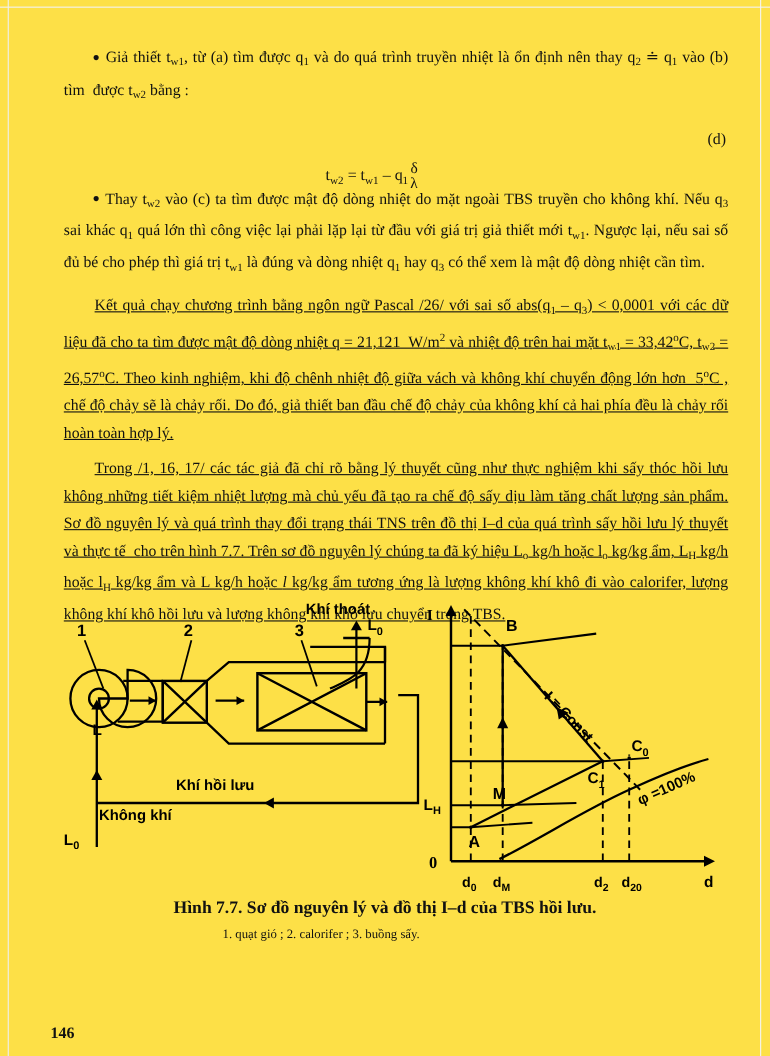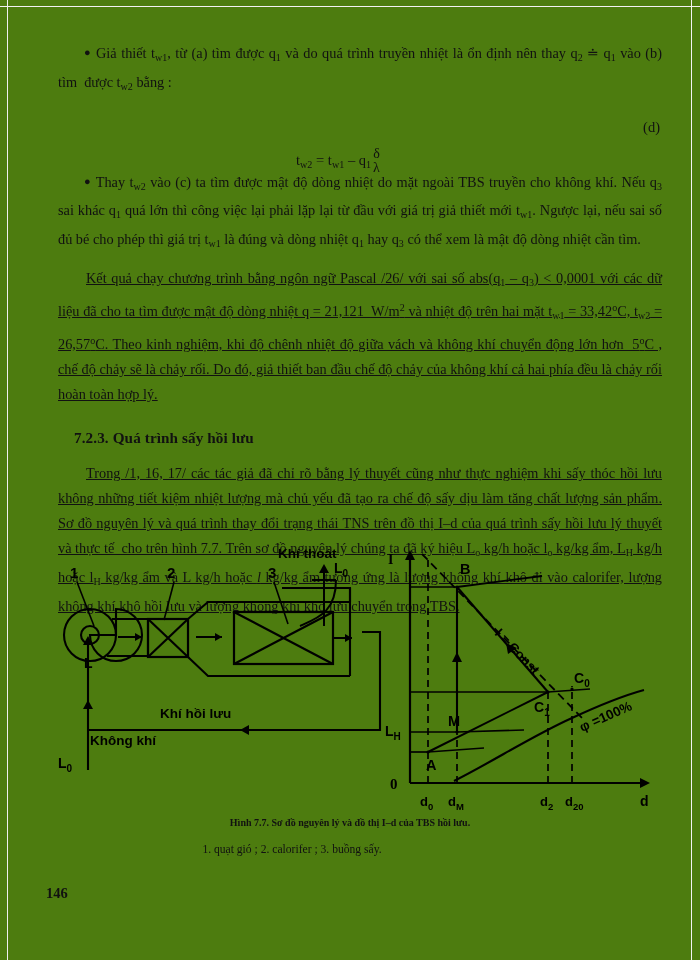--- a/index.html
+++ b/index.html
@@ -14,21 +14,21 @@
     font-family: "Liberation Serif", "DejaVu Serif", serif;
     color: #111111;
     overflow: hidden;
   }
 
   .page {
     position: absolute;
     left: 0; top: 0;
     width: 700px;
     height: 960px;
-    background: #4d7c0f;
+    background: #fde047;
   }
 
   
   .frame-left {
     position: absolute;
     left: 7px; top: 0px;
     width: 1px; height: 960px;
     background: #efefef;
   }
   .frame-top {
@@ -115,34 +115,34 @@
     left: 0px;
     top: 540px;
     width: 700px;
     height: 420px;
   }
   .figcaption {
     position: absolute;
     left: 0; top: 277px;
     width: 700px;
     text-align: center;
-    font-size: 10px;
+    font-size: 16px;
     font-weight: bold;
   }
   .figsub {
     position: absolute;
     left: 0; top: 303px;
     width: 584px;
     text-align: center;
     font-size: 11.6px;
   }
   .pagenum {
     position: absolute;
     left: 46px;
-    top: 885px;
+    top: 932px;
     font-size: 14.5px;
     font-weight: bold;
   }
   svg { display: block; }
   .lbl {
     font-family: "Liberation Sans", sans-serif;
     font-weight: bold;
   }
   .lblser {
     font-family: "Liberation Serif", serif;
@@ -174,21 +174,20 @@
 
     <p class="bullet-para">
       <span class="bullet">●</span>
       Thay t<sub>w2</sub> vào (c) ta tìm được mật độ dòng nhiệt do mặt ngoài TBS truyền cho không khí. Nếu q<sub>3</sub> sai khác q<sub>1</sub> quá lớn thì công việc lại phải lặp lại từ đầu với giá trị giả thiết mới t<sub>w1</sub>. Ngược lại, nếu sai số đủ bé cho phép thì giá trị t<sub>w1</sub> là đúng và dòng nhiệt q<sub>1</sub> hay q<sub>3</sub> có thể xem là mật độ dòng nhiệt cần tìm.
     </p>
 
     <p class="para indent" style="margin-top:10px;">
       Kết quả chạy chương trình bằng ngôn ngữ Pascal /26/ với sai số abs(q<sub>1</sub> – q<sub>3</sub>) &lt; 0,0001 với các dữ liệu đã cho ta tìm được mật độ dòng nhiệt q&nbsp;=&nbsp;21,121&nbsp; W/m<sup>2</sup> và nhiệt độ trên hai mặt t<sub>w1</sub> = 33,42<sup>o</sup>C, t<sub>w2</sub> = 26,57<sup>o</sup>C. Theo kinh nghiệm, khi độ chênh nhiệt độ giữa vách và không khí chuyển động lớn hơn&nbsp; 5<sup>o</sup>C , chế độ chảy sẽ là chảy rối. Do đó, giả thiết ban đầu chế độ chảy của không khí cả hai phía đều là chảy rối hoàn toàn hợp lý.
     </p>
 
-    <h3 class="section">7.2.3. Quá trình sấy hồi lưu</h3>
 
     <p class="para indent">
       Trong /1, 16, 17/ các tác giả đã chỉ rõ bằng lý thuyết cũng như thực nghiệm khi sấy thóc hồi lưu không những tiết kiệm nhiệt lượng mà chủ yếu đã tạo ra chế độ sấy dịu làm tăng chất lượng sản phẩm. Sơ đồ nguyên lý và quá trình thay đổi trạng thái TNS trên đồ thị I–d của quá trình sấy hồi lưu lý thuyết và thực tế&nbsp; cho trên hình 7.7. Trên sơ đồ nguyên lý chúng ta đã ký hiệu L<sub>o</sub> kg/h hoặc l<sub>o</sub> kg/kg ẩm, L<sub>H</sub> kg/h hoặc l<sub>H</sub> kg/kg ẩm và L kg/h hoặc <i>l</i> kg/kg ẩm tương ứng là lượng không khí khô đi vào calorifer, lượng không khí khô hồi lưu và lượng không khí khô lưu chuyển trong TBS.
     </p>
   </div>
 
   <div class="figure">
 
     <svg width="360" height="275" viewBox="0 0 360 275" style="position:absolute;left:50px;top:0px;">
 

